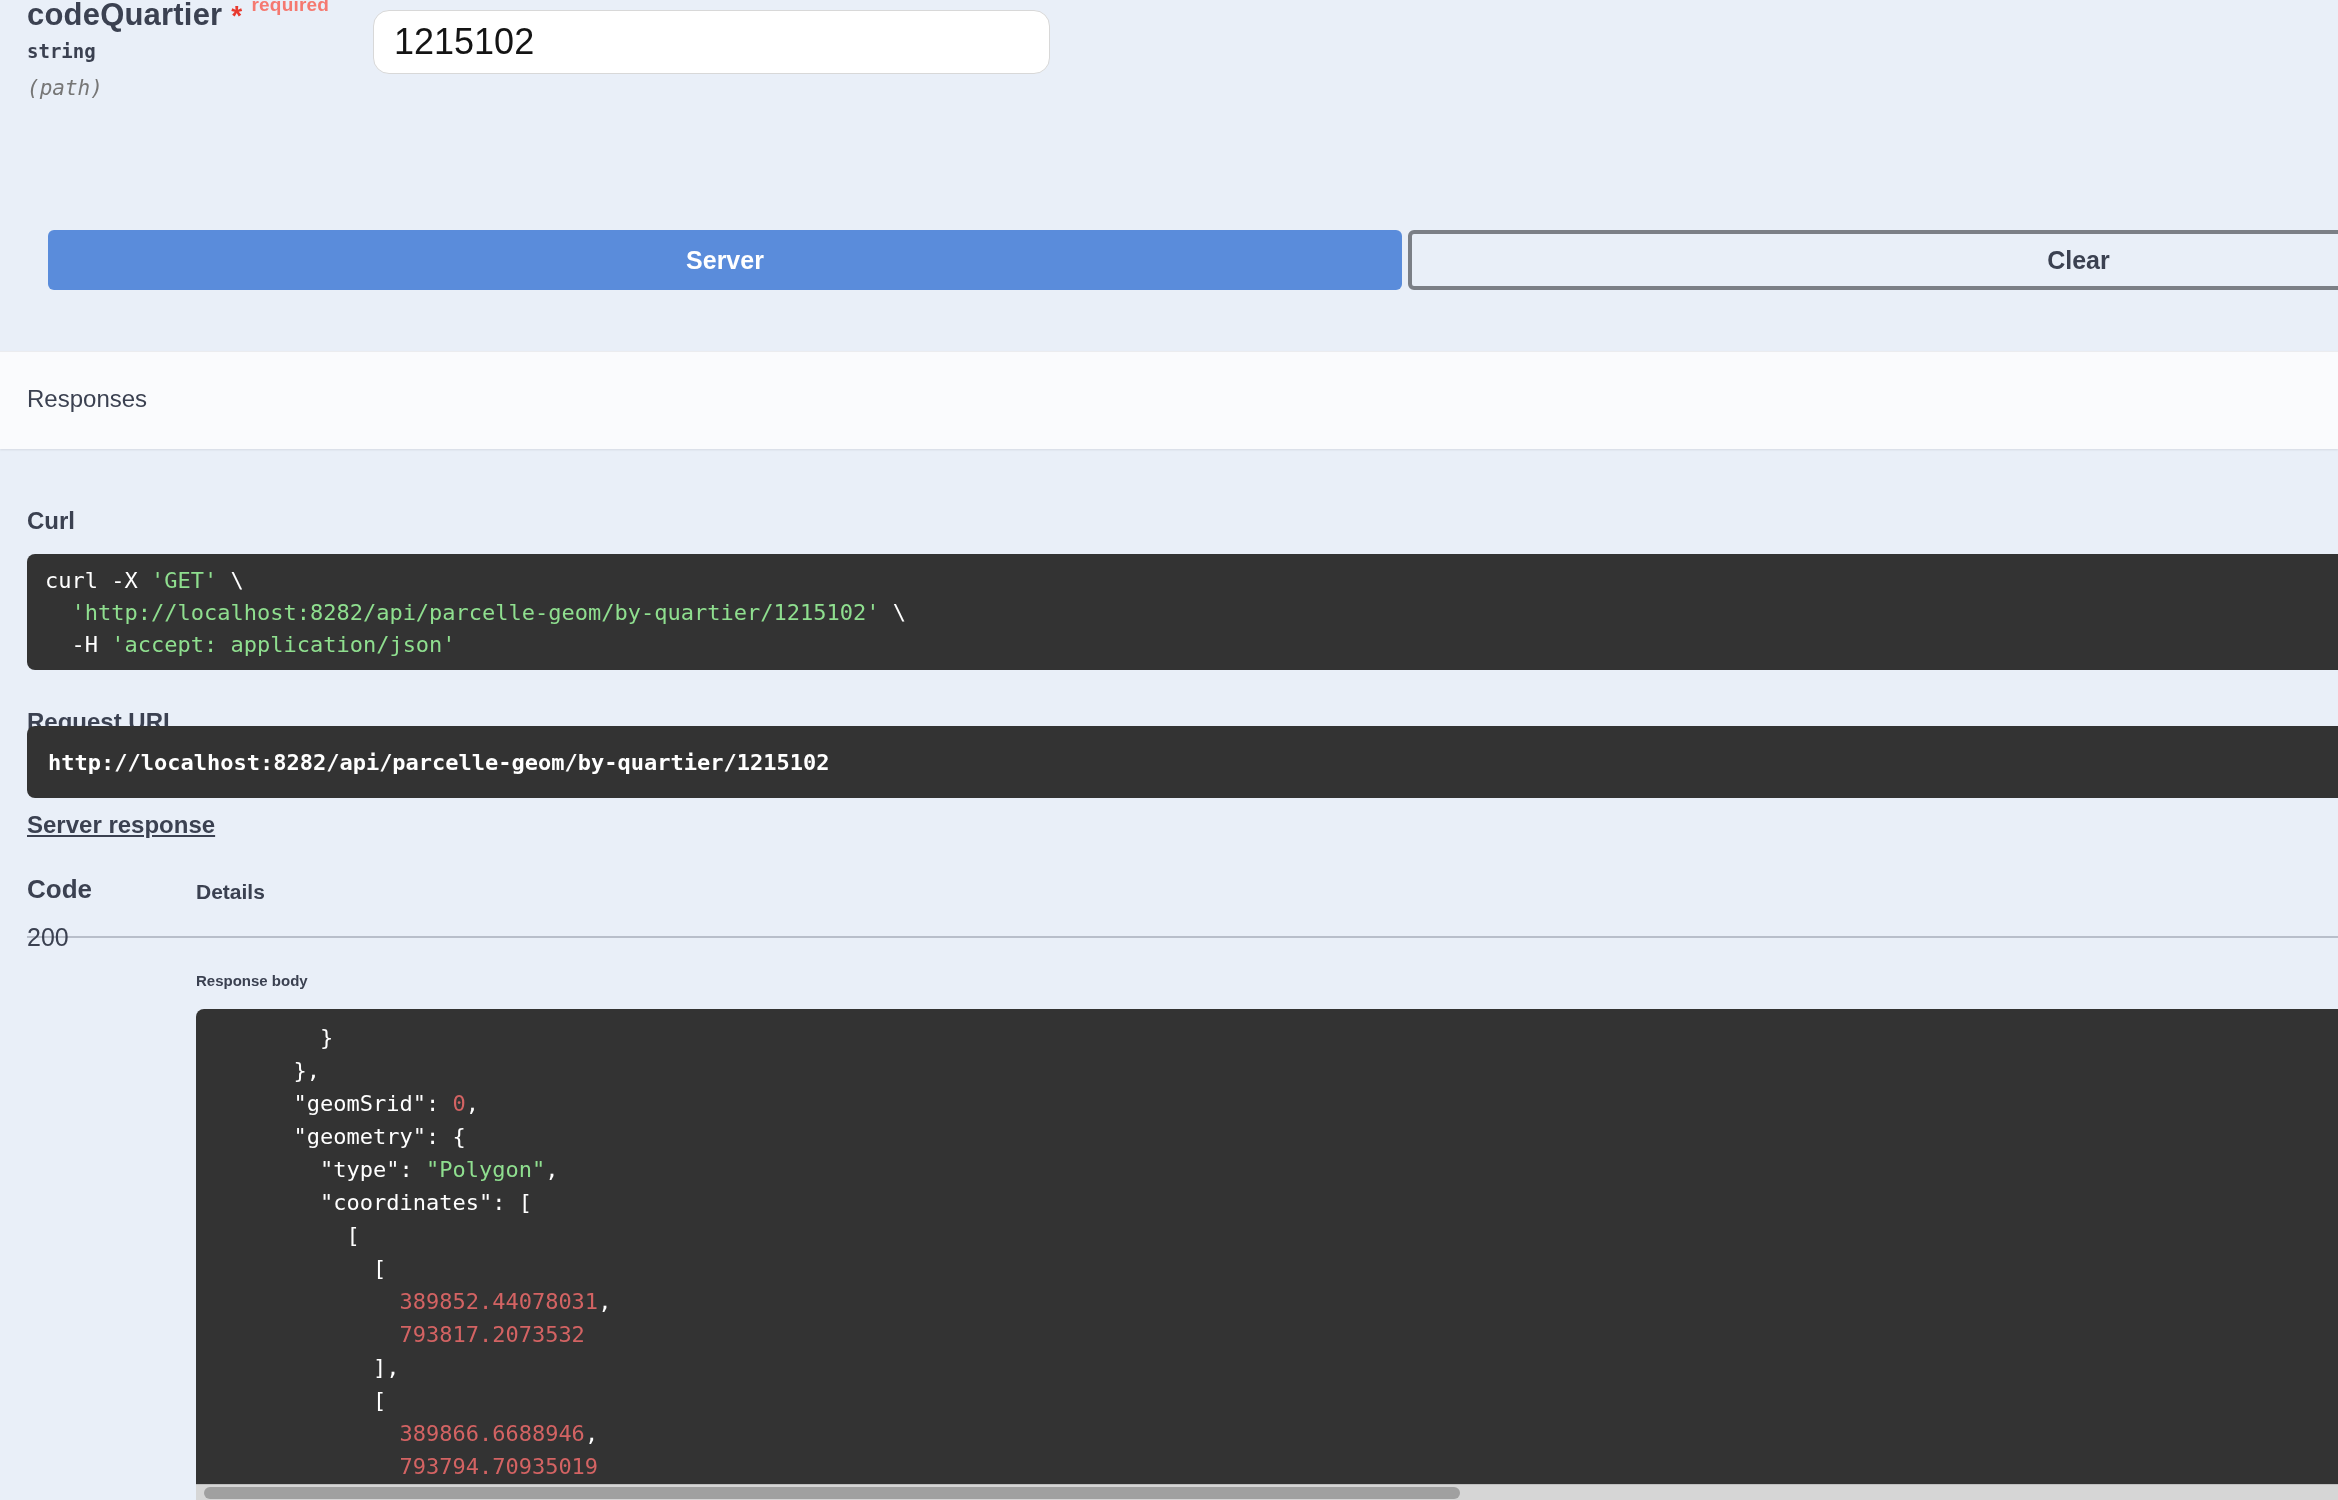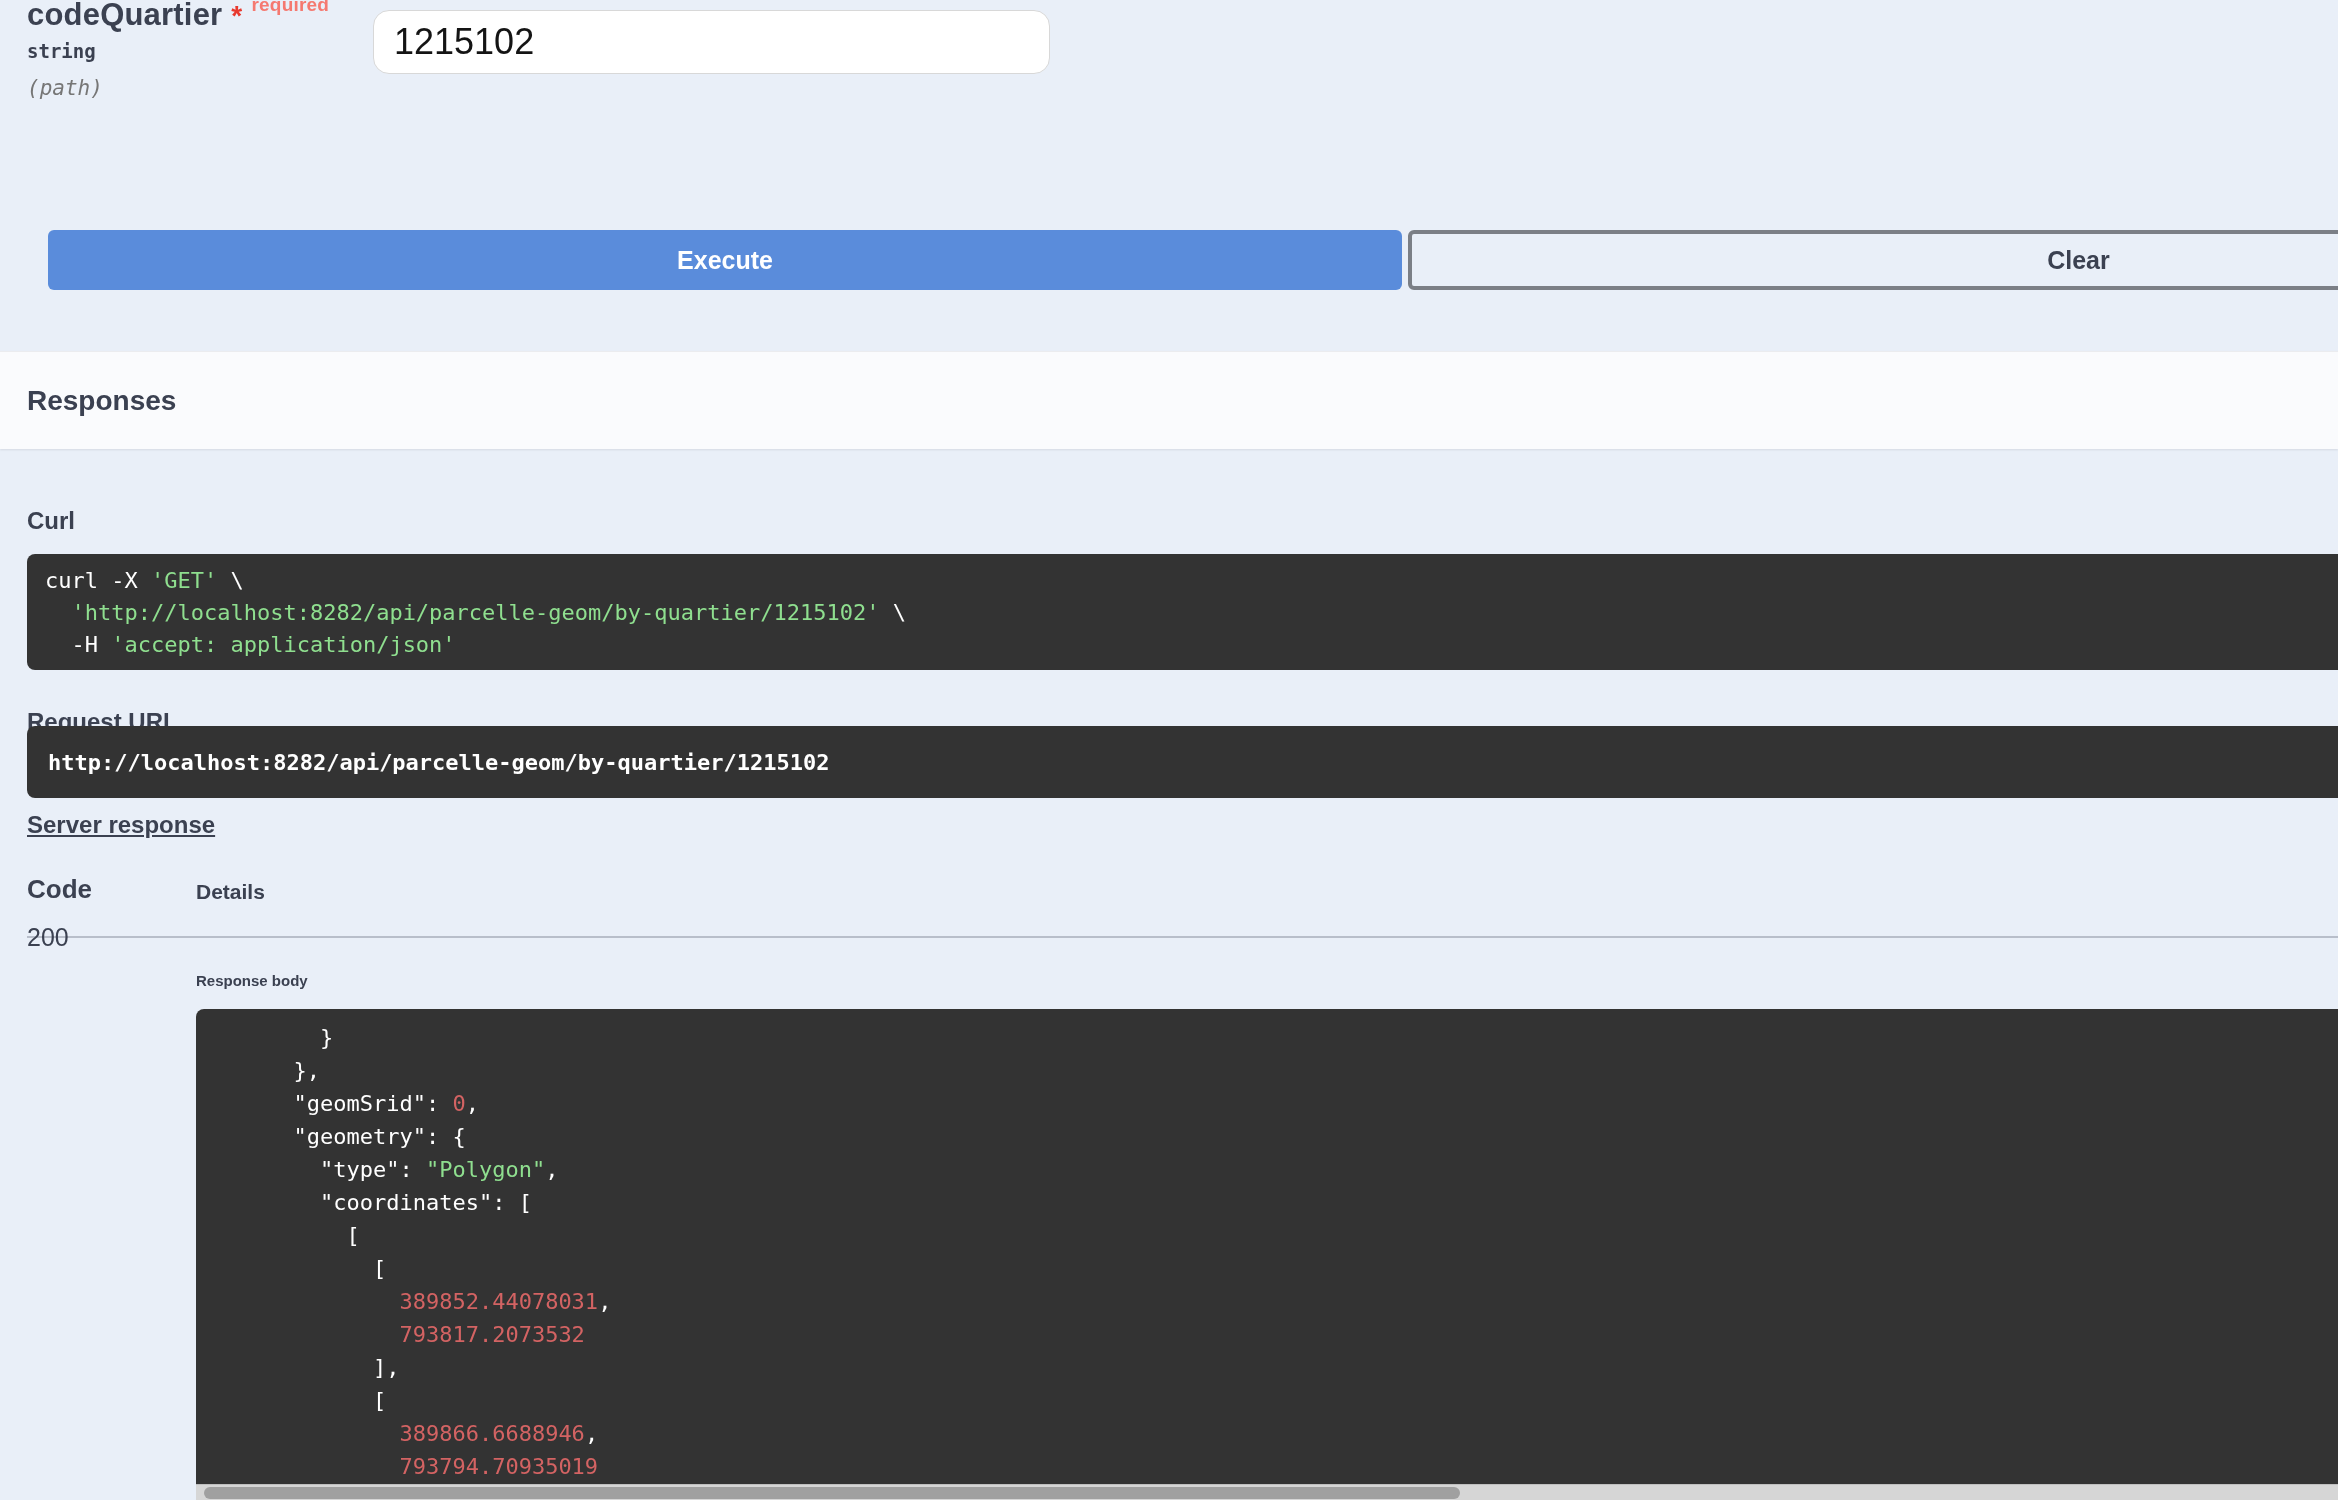--- a/index.html
+++ b/index.html
@@ -31,21 +31,21 @@
   .btn-execute { left:48px; top:230px; width:1354px; background:var(--accent, #5a8cdb); color:#fff; border:none; }
   .btn-clear   { left:1408px; top:230px; width:1341px; background:transparent; color:#3b4151; border:4px solid #7b7f86; line-height:52px; }
 
   
   .responses-band {
     left:0; top:351px; width:2338px; height:98px;
     background:#fafbfd;
     box-shadow:0 1px 2px rgba(0,0,0,.09);
     border-top:1px solid rgba(59,65,81,.08);
   }
-  .responses-band h3 { position:absolute; left:27px; top:33px; font-size:28px; font-weight:bold; color:#3b4151; }
+  .responses-band h3 { position:absolute; left:27px; top:33px; font-size:24px; font-weight:normal; color:#3b4151; }
 
   
   .h-small { font-size:24px; font-weight:bold; color:#3b4151; }
   .h-curl    { left:27px; top:507px; }
   .h-requrl  { left:27px; top:684px;margin-top:24px; }
   .h-server  { left:27px; top:811px;text-decoration:underline; }
 
   
   .darkblock {
     background:var(--code-bg, #333333);
@@ -79,21 +79,21 @@
 </head>
 <body>
 
 <div class="abs param-name">
   <span>codeQuartier</span><span class="star">*</span><span class="required">required</span>
 </div>
 <div class="abs param-type">string</div>
 <div class="abs param-in">(path)</div>
 <input class="abs param-input" type="text" value="1215102" style="">
 
-<button class="abs btn btn-execute">Execute</button>
+<button class="abs btn btn-execute">Server</button>
 <button class="abs btn btn-clear">Clear</button>
 
 <div class="abs responses-band">
   <h3>Responses</h3>
 </div>
 
 <div class="abs h-small h-curl">Curl</div>
 <pre class="abs darkblock curl-block"><div class="code-line"><span>curl -X </span><span class="tok-string">'GET'</span><span> \</span></div><div class="code-line"><span>  </span><span class="tok-string">'http://localhost:8282/api/parcelle-geom/by-quartier/1215102'</span><span> \</span></div><div class="code-line"><span>  -H </span><span class="tok-string">'accept: application/json'</span></div></pre>
 
 <div class="abs h-small h-requrl">Request URL</div>

